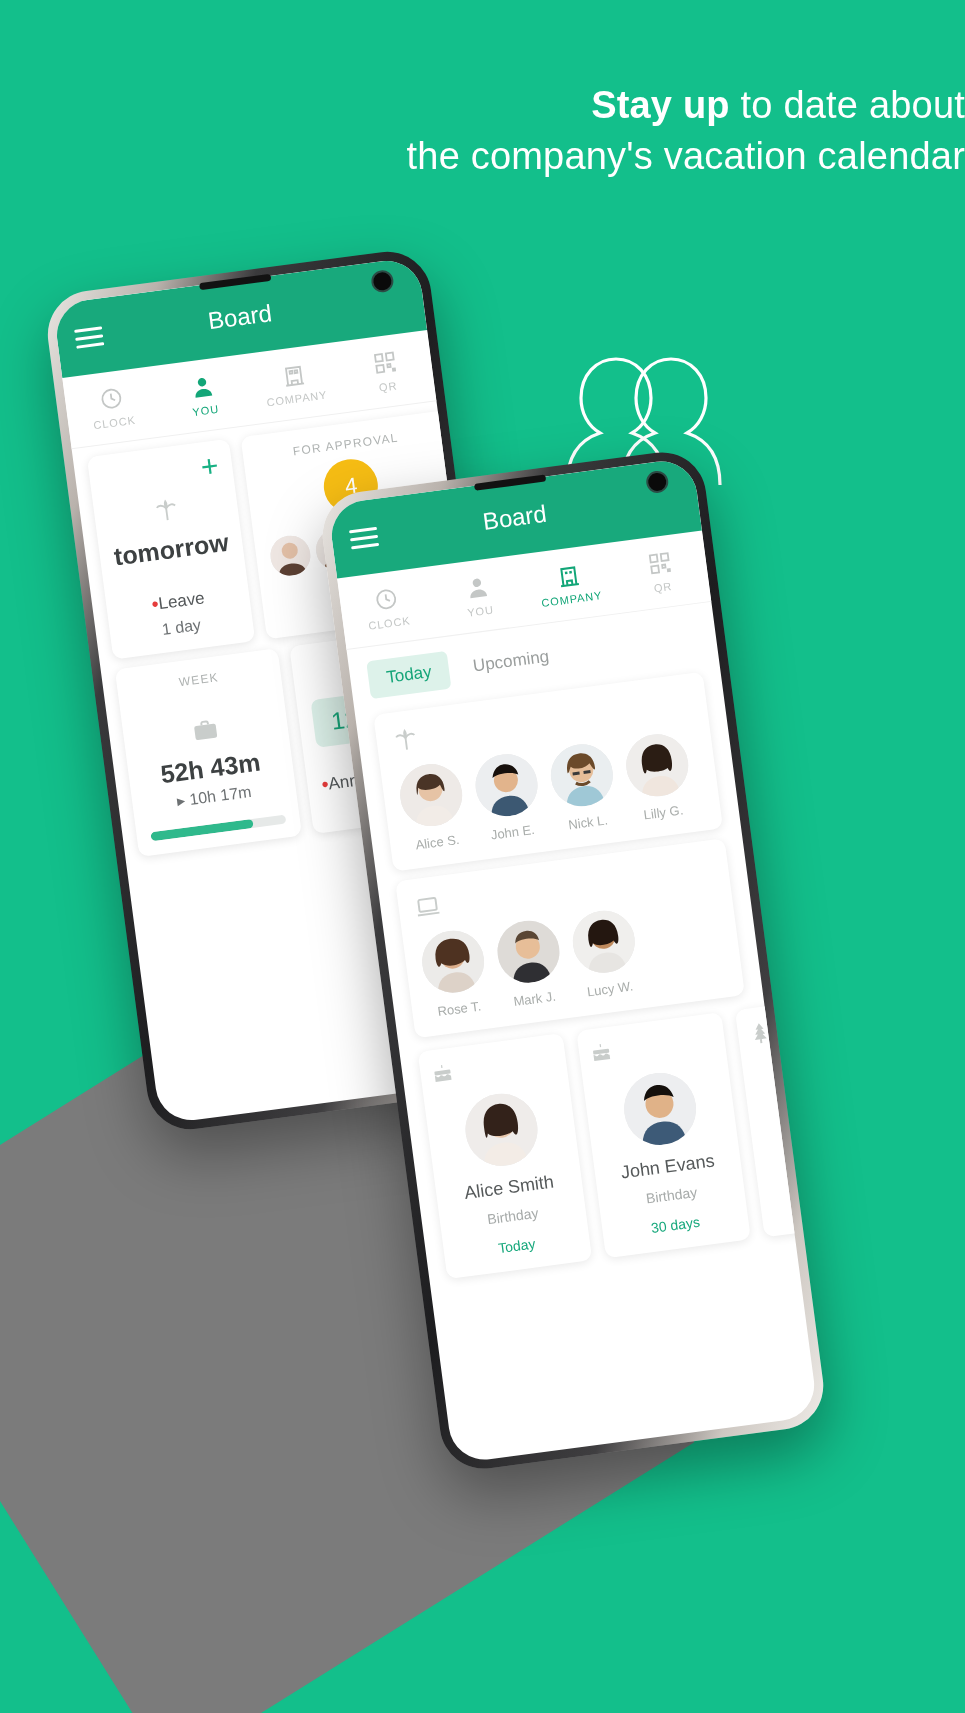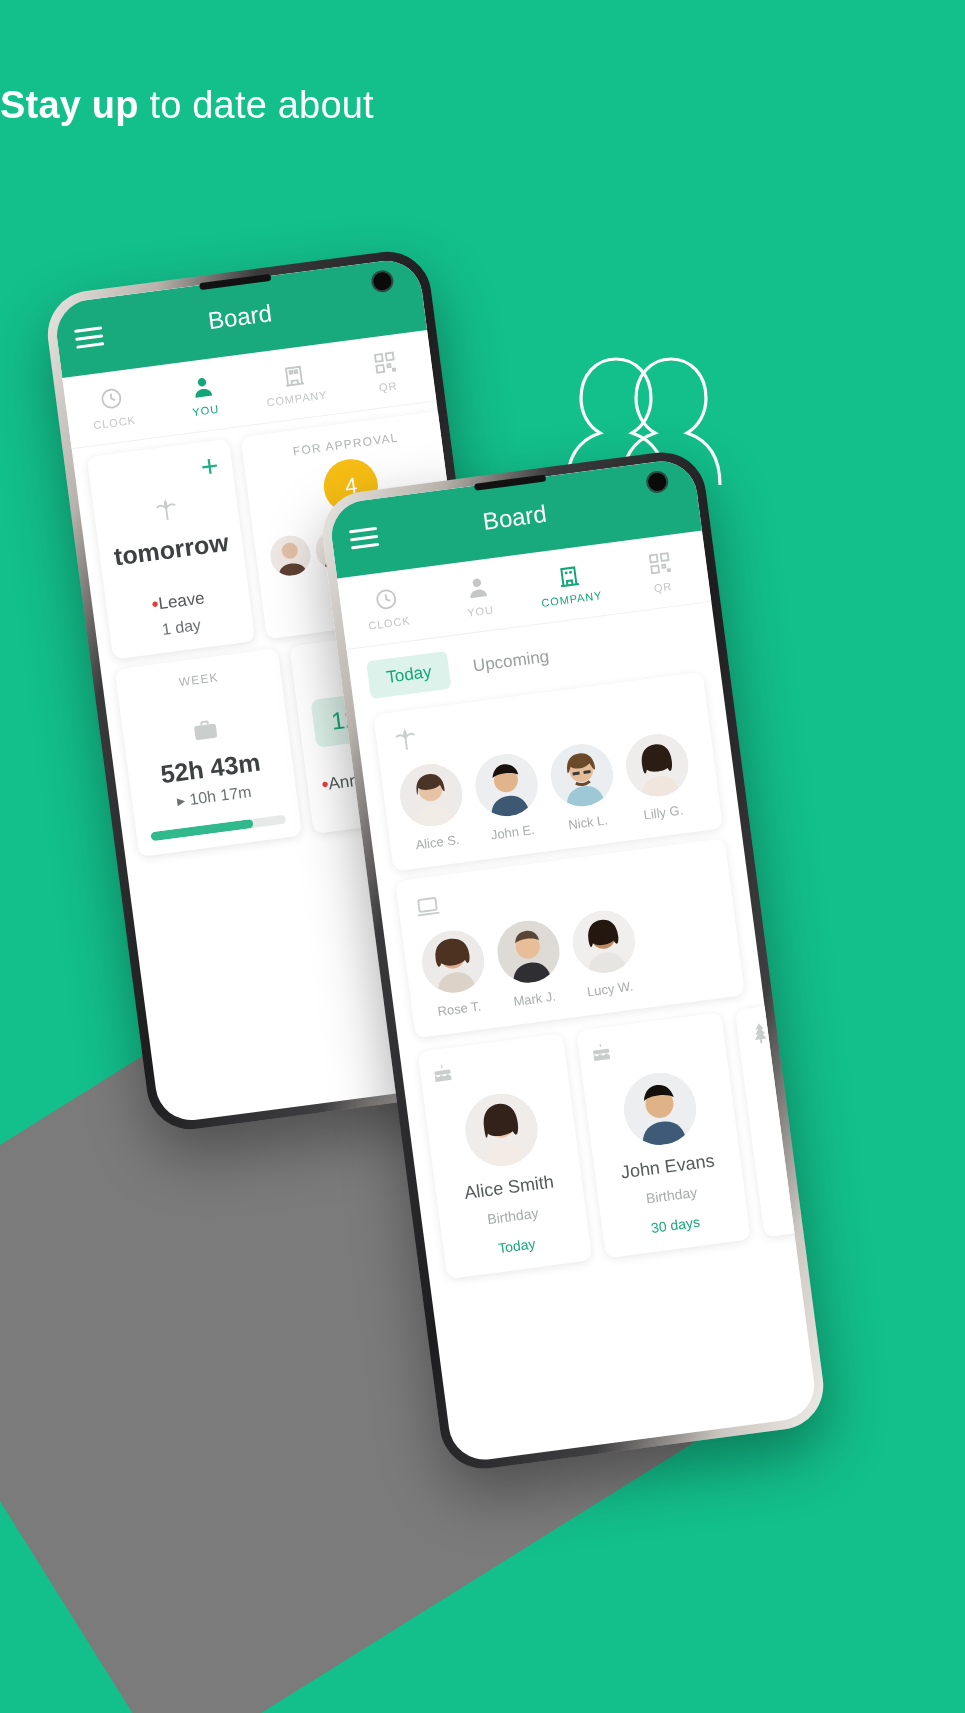--- a/index.html
+++ b/index.html
@@ -24,21 +24,21 @@
     width: 620px; height: 620px;
     background: #7b7b7b;
     transform: rotate(-32deg);
     transform-origin: 0 0;
   }
 
   
   #headline {
     position: absolute;
     top: 80px; left: 0; right: 0;
-    text-align: left;
+    text-align: right;
     color: #ffffff;
     font-size: 38px;
     line-height: 1.35;
     letter-spacing: .2px;
     z-index: 40;
   }
   #headline .b { font-weight: bold; }
 
   
   #people-outline {
@@ -193,20 +193,21 @@
 </head>
 <body>
 
 <div id="bg-green"></div>
 <div id="bg-grey-wedge"></div>
 
 <div id="headline">
   <div>
     <span class="b">Stay up</span><span> to date about</span>
   </div>
+  <div>the company's vacation calendar</div>
 </div>
 
 <svg id="people-outline" viewBox="0 0 215 165" fill="none" stroke="#ffffff" stroke-width="3.2">
   <path d="M37 160 C37 128 52 114 70 108 C58 101 51 88 51 73 C51 50 66 34 86 34 C106 34 121 50 121 73 C121 88 114 101 102 108 C120 114 135 128 135 160"></path>
   <path d="M92 160 C92 128 107 114 125 108 C113 101 106 88 106 73 C106 50 121 34 141 34 C161 34 176 50 176 73 C176 88 169 101 157 108 C175 114 190 128 190 160"></path>
 </svg>
 
 <div class="phone" id="phone-back">
   <div class="earpiece"></div>
   <div class="camera"></div>

